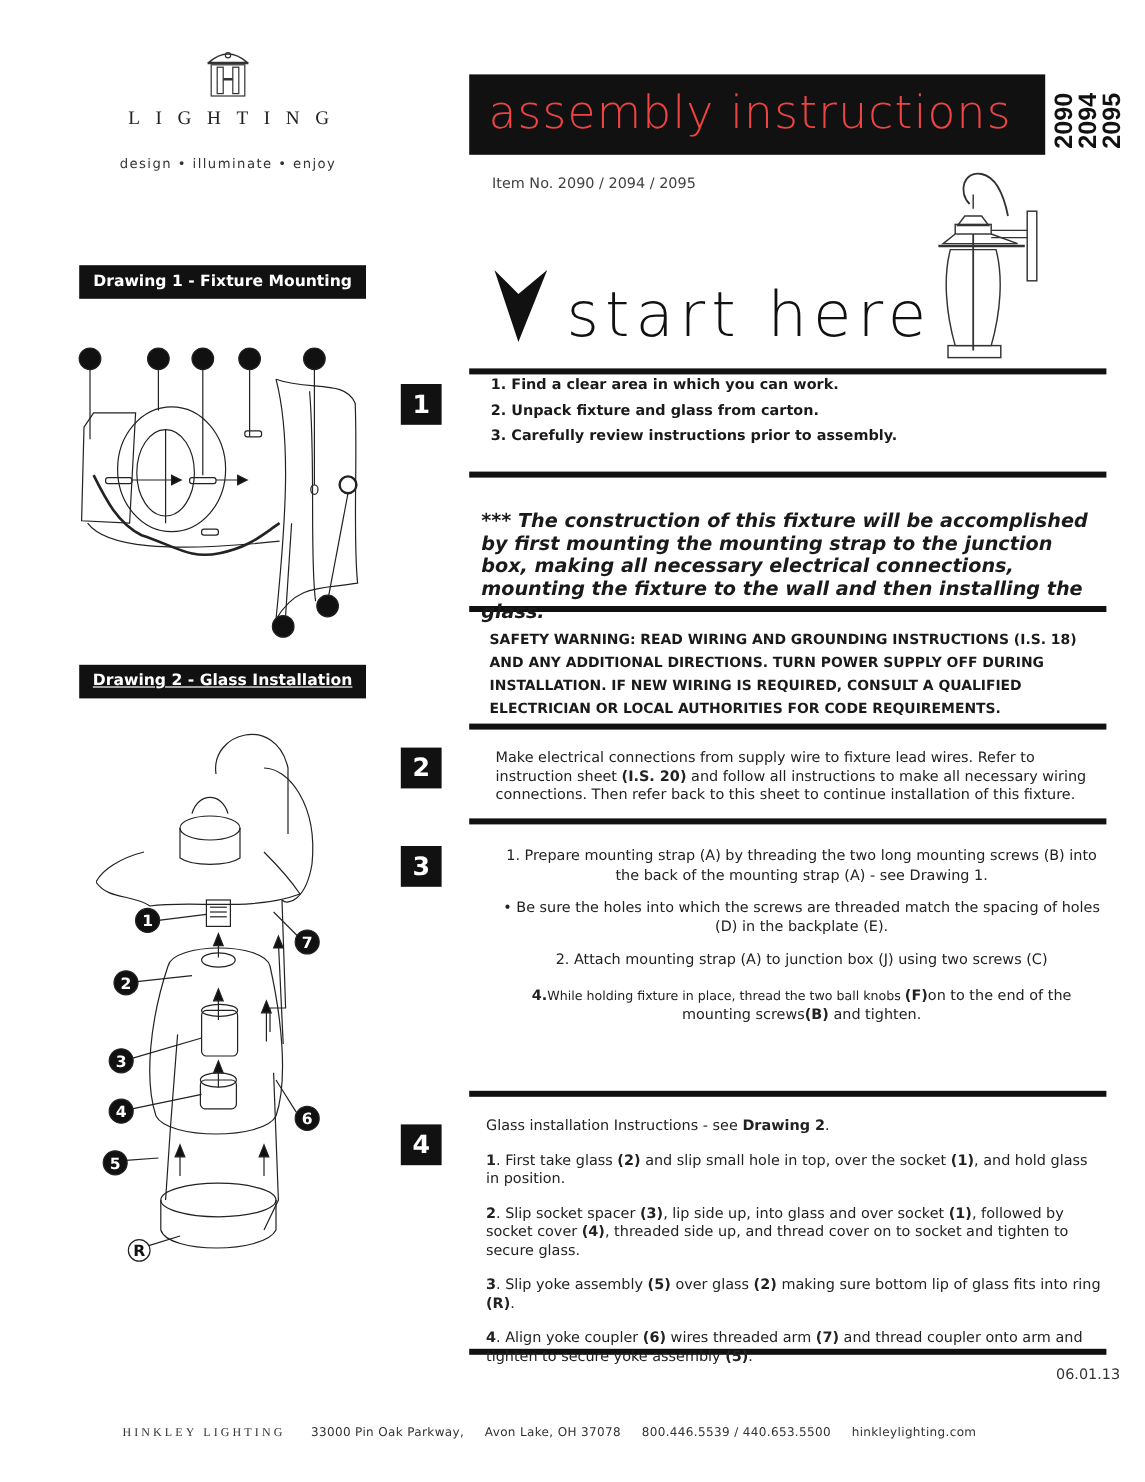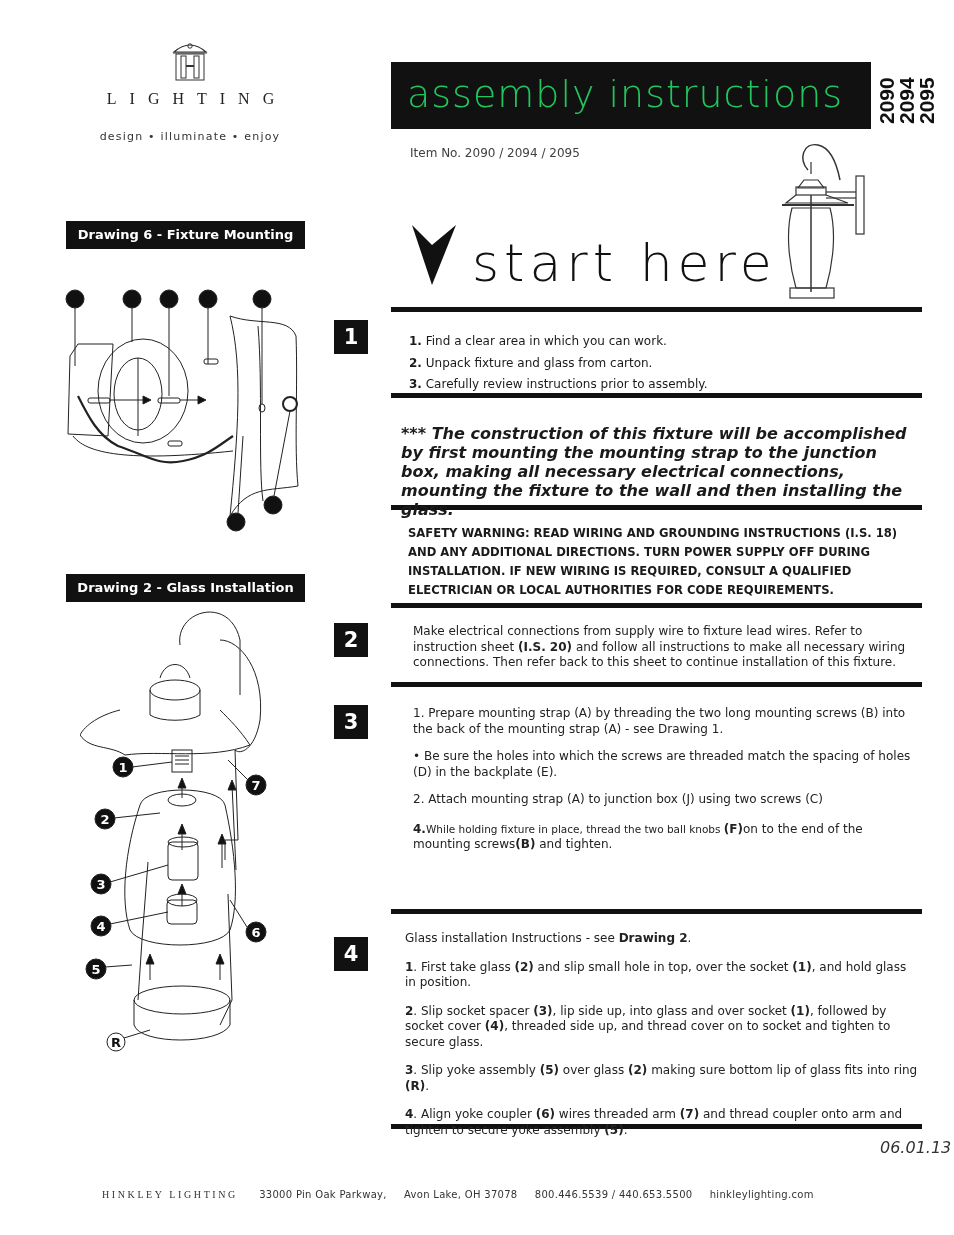--- a/index.html
+++ b/index.html
@@ -7,21 +7,21 @@
   .abs { position: absolute; }
 
   
   .logo { left: 70px; top: 40px; width: 240px; text-align: center; }
   .logo-mark { width: 40px; height: 42px; margin: 0 auto 2px; }
   .logo-name { font-family: "Liberation Serif", serif; font-size: 44px; letter-spacing: 1px; line-height: 44px; color: #222; }
   .logo-sub { font-family: "Liberation Serif", serif; font-size: 16px; letter-spacing: 13px; margin-top: 2px; padding-left: 14px; color: #222; }
   .logo-tag { font-size: 11px; letter-spacing: 1.2px; margin-top: 22px; color: #333; }
 
   
-  .title-bar { left: 391px; top: 62px; width: 480px; height: 67px; background: #111; color: #22c55e; font-size: 38px; font-weight: 300; padding-left: 16px; line-height: 64px; letter-spacing: 1px; font-family: "DejaVu Sans", sans-serif; }
+  .title-bar { left: 391px; top: 62px; width: 480px; height: 67px; background: #111; color: #ef4444; font-size: 38px; font-weight: 300; padding-left: 16px; line-height: 64px; letter-spacing: 1px; font-family: "DejaVu Sans", sans-serif; }
   .model-stack { left: 872px; top: 66px; width: 70px; height: 60px; }
   .model-stack span { position: absolute; display: block; transform: rotate(-90deg); transform-origin: left top; font-weight: bold; font-size: 21px; line-height: 21px; color: #111; font-family: "Liberation Sans", sans-serif; }
 
   .item-no { left: 410px; top: 146px; font-size: 12px; color: #404040; }
 
   .hero-fixture { left: 778px; top: 140px; width: 90px; height: 160px; }
 
   .start-here { left: 412px; top: 225px; }
   .start-arrow { width: 46px; height: 60px; }
   .start-text { position: absolute; left: 60px; top: 8px; font-size: 52px; font-weight: 300; letter-spacing: 5px; white-space: nowrap; color: #111; font-family: "DejaVu Sans", sans-serif; }
@@ -32,31 +32,31 @@
   .drawing2 { left: 80px; top: 600px; width: 220px; height: 460px; }
 
   
   .rule { left: 391px; width: 531px; height: 5px; background: #111; }
 
   
   .step-badge { left: 334px; width: 34px; height: 34px; background: #111; color: #fff; font-size: 21px; font-weight: bold; text-align: center; line-height: 34px; }
 
   .txt { font-size: 12px; line-height: 15.5px; color: #222; }
   .txt b { font-weight: bold; }
-  .step1-list { left: 409px; top: 331px; font-size: 12px; line-height: 21.5px; }
+  .step1-list { left: 409px; top: 310px; font-size: 12px; line-height: 21.5px; font-weight: bold; }
   .note { left: 401px; top: 424px; width: 510px; font-size: 16px; font-weight: bold; font-style: italic; line-height: 19px; }
   .warning { left: 408px; top: 524px; width: 510px; font-size: 11.6px; font-weight: bold; line-height: 19px; }
   .step2 { left: 413px; top: 624px; width: 510px; }
   .step3 { left: 413px; top: 706px; width: 510px; }
-  .step3 p { margin-bottom: 12px; }
+  .step3 p { margin-bottom: 12px; text-align: center; }
   .step3 .small { font-size: 10.5px; }
   .step4 { left: 405px; top: 931px; width: 515px; }
   .step4 p { margin-bottom: 13px; }
 
-  .date { left: 880px; top: 1138px; font-size: 16px; color: #333; font-style: italic; }
+  .date { left: 880px; top: 1138px; font-size: 12px; color: #333; }
 
   .footer { left: 102px; top: 1189px; font-size: 10px; color: #333; white-space: nowrap; }
   .footer .brand { font-family: "Liberation Serif", serif; letter-spacing: 2.6px; margin-right: 18px; }
   .footer .seg { margin-right: 14px; letter-spacing: 0.3px; }
 </style>
 </head>
 <body>
 
 <div class="abs logo">
   <svg class="logo-mark" viewBox="0 0 40 42">
@@ -96,21 +96,21 @@
   <rect x="12" y="148" width="44" height="10"></rect>
 </svg>
 
 <div class="abs start-here">
   <svg class="start-arrow" viewBox="0 0 46 60">
     <path d="M0 0 L20 20 L44 0 L20 60 Z" fill="#111"></path>
   </svg>
   <span class="start-text">start here</span>
 </div>
 
-<div class="abs drawing-label" style="top:221px;">Drawing 6 - Fixture Mounting</div>
+<div class="abs drawing-label" style="top:221px;">Drawing 1 - Fixture Mounting</div>
 <svg class="abs drawing1" viewBox="0 0 260 250" fill="none" stroke="#222" stroke-width="1">
 
   <g font-family="DejaVu Sans, sans-serif" font-size="12" font-weight="bold" fill="#111" text-anchor="middle">
     <circle cx="17" cy="13" r="9"></circle>
       <text x="17" y="18" stroke="none">J</text>
     <circle cx="74" cy="13" r="9"></circle>
       <text x="74" y="18" stroke="none">A</text>
     <circle cx="111" cy="13" r="9"></circle>
       <text x="111" y="18" stroke="none">B</text>
     <circle cx="150" cy="13" r="9"></circle>
@@ -148,21 +148,21 @@
 
   <path d="M172 30 C185 80 180 150 172 230"></path>
   <path d="M172 30 C200 40 230 30 238 50 C240 100 236 160 240 200 C210 205 190 200 172 230"></path>
   <path d="M200 40 C205 100 200 180 205 215"></path>
   <ellipse cx="204" cy="122" rx="3" ry="4"></ellipse>
   <circle cx="232" cy="118" r="7" stroke-width="2"></circle>
   <line x1="232" y1="125" x2="216" y2="210"></line>
   <line x1="185" y1="150" x2="180" y2="227"></line>
 </svg>
 
-<div class="abs drawing-label" style="top:574px;">Drawing 2 - Glass Installation</div>
+<div class="abs drawing-label" style="top:554px;text-decoration:underline;">Drawing 2 - Glass Installation</div>
 <svg class="abs drawing2" viewBox="0 0 220 460" fill="none" stroke="#222" stroke-width="1">
 
   <path d="M100 45 C95 10 150 -5 160 40 L160 95"></path>
   <path d="M140 40 C160 40 185 70 180 120 C175 150 160 155 155 150"></path>
   <ellipse cx="95" cy="90" rx="25" ry="10"></ellipse>
   <path d="M70 90 L70 115 C80 122 110 122 120 115 L120 90"></path>
   <path d="M80 78 C85 60 105 60 110 78"></path>
   <path d="M40 110 C20 115 5 125 0 135 C10 150 30 145 45 155 C80 150 130 160 170 145 C160 130 150 120 140 110"></path>
 
   <rect x="92" y="150" width="20" height="22"></rect>

